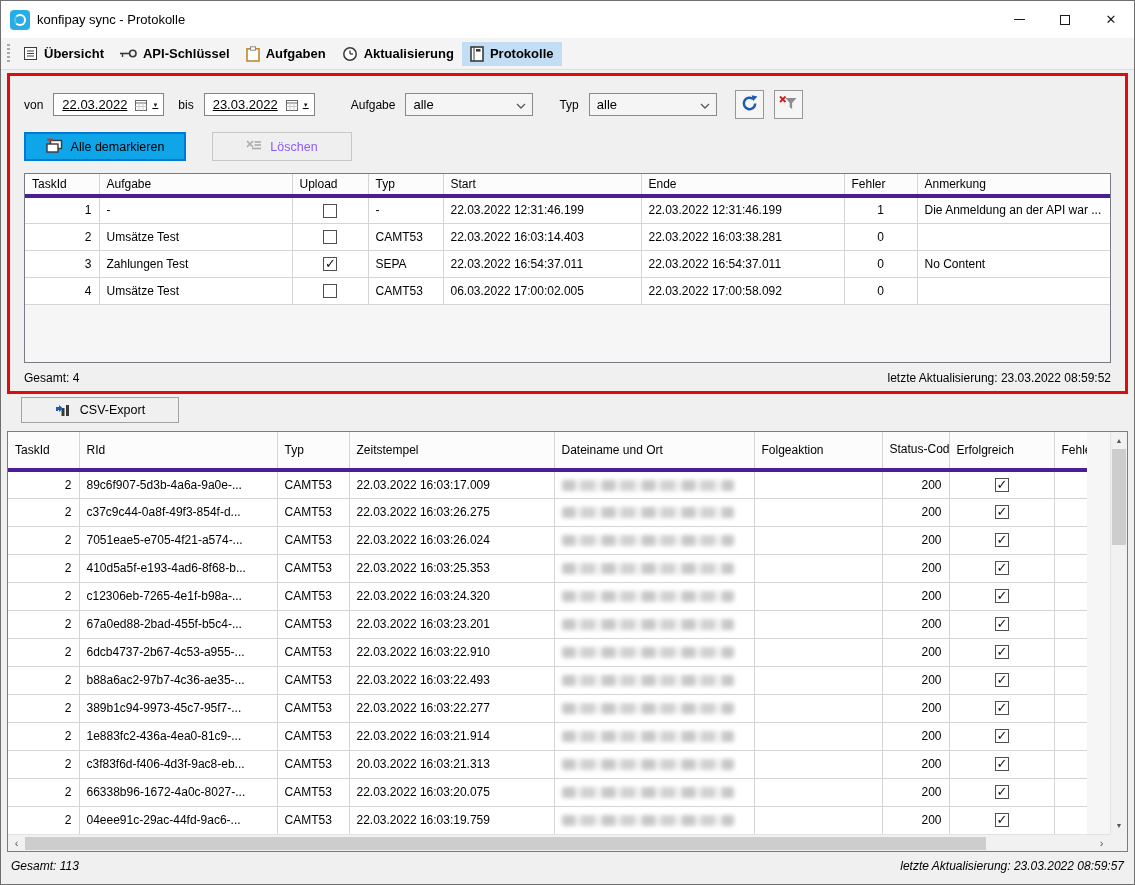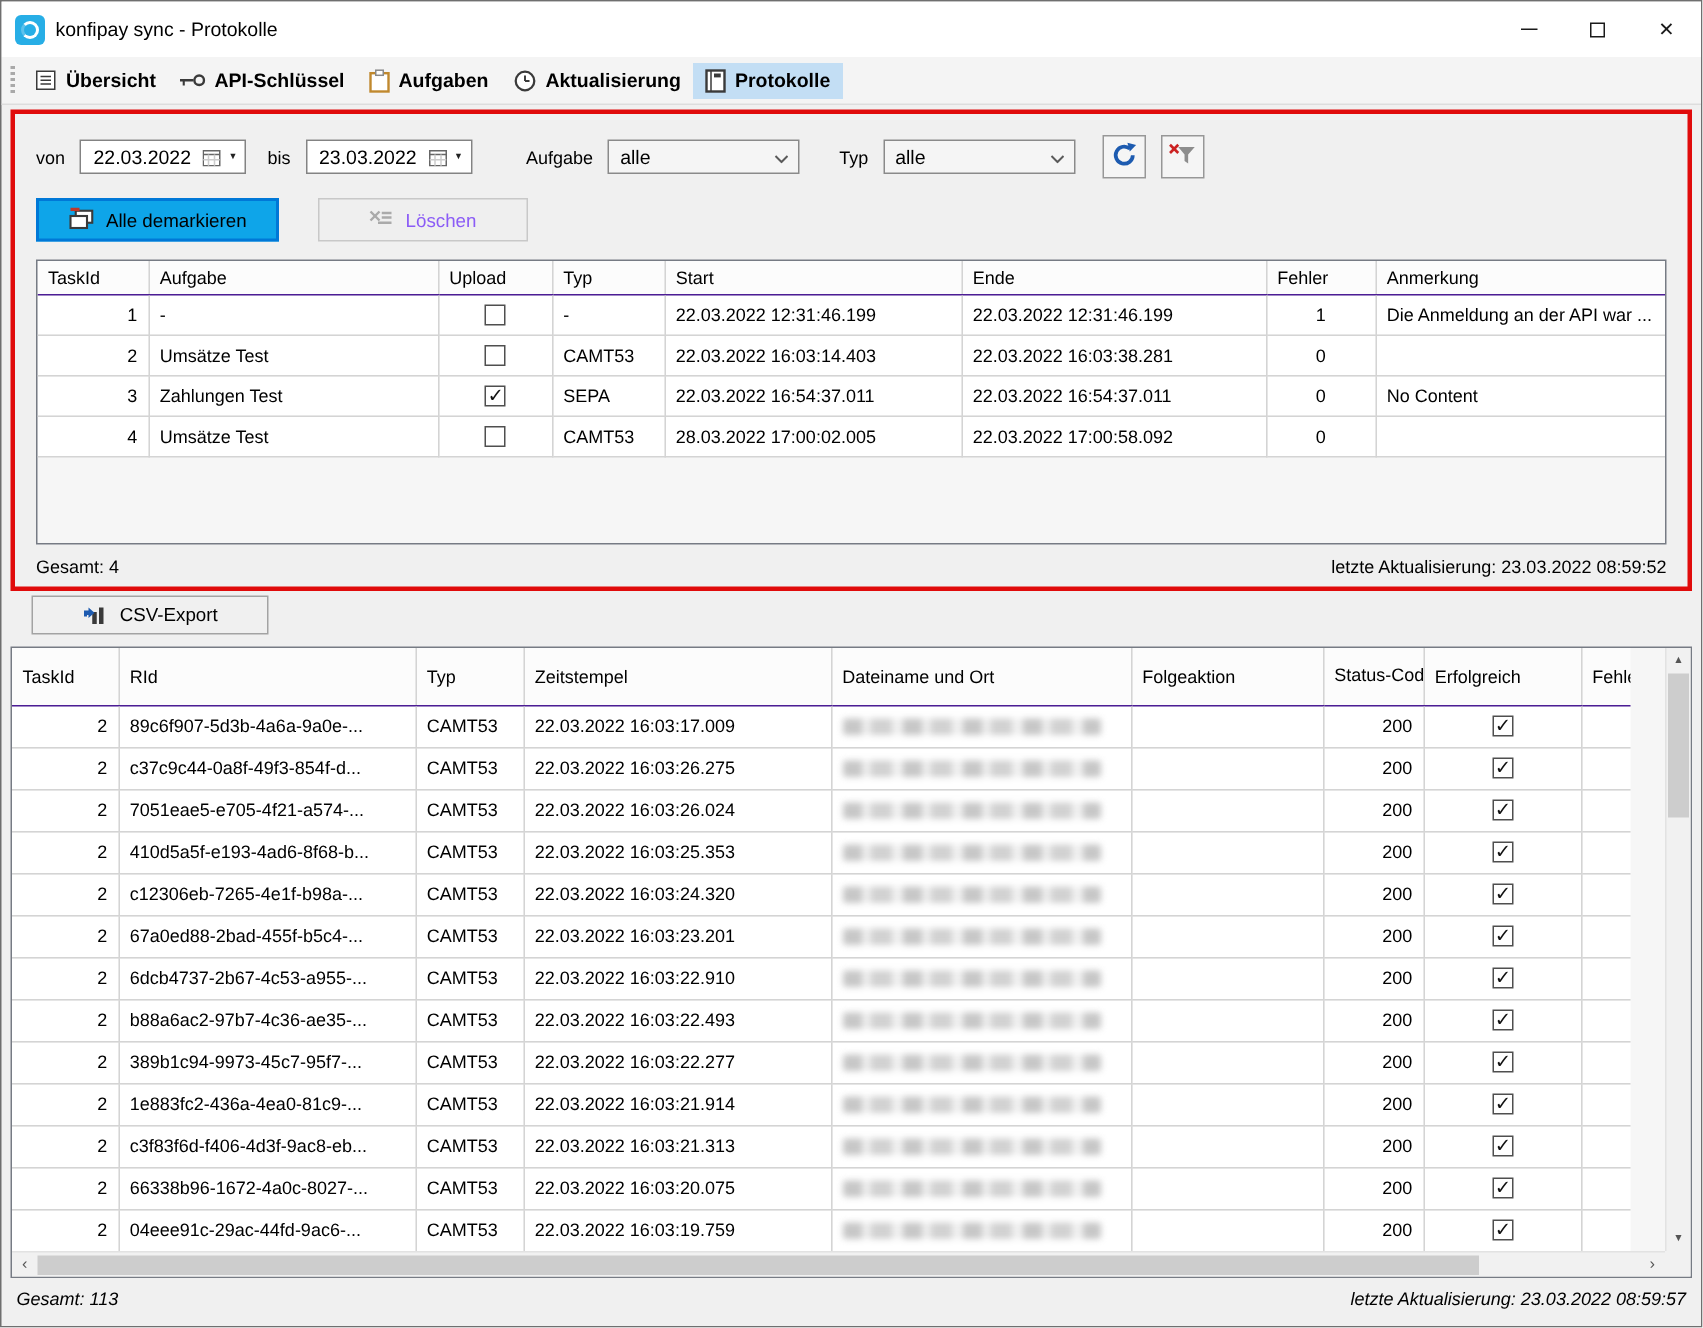--- a/index.html
+++ b/index.html
@@ -25,38 +25,38 @@
   .tb-item.active { background:#c3def4; }
   .tb-icon { display:flex; align-items:center; }
 
   
   .main { flex:1; position:relative; }
 
   .red-box { margin:3px 6px 0 6px; border:3px solid #e00b0b; padding-bottom:6px; }
 
   .filter-row { display:flex; align-items:center; margin:14px 0 0 14px; font-size:12px; }
   .flabel { white-space:nowrap; }
-  .datebox { width:111px; height:23px; background:#fff; border:1px solid #838383; display:flex; align-items:center; margin-left:10px; }
+  .datebox { width:111px; height:23px; background:#fff; border:1px solid #838383; display:flex; align-items:center; margin-left:10px;text-decoration:underline; }
   .datebox .dval { flex:1; text-align:center; font-size:13px; }
   .cal-glyph { display:flex; align-items:center; margin-right:2px; }
   .dd-arrow { width:13px; text-align:center; font-size:6px; color:#222; padding-right:3px; }
   .combo { width:128px; height:23px; background:#f5f5f5; border:1px solid #8a8a8a; display:flex; align-items:center; justify-content:space-between; padding:0 6px 0 7px; margin-left:10px; font-size:13px; }
   .ml14{margin-left:14px;} .ml36{margin-left:36px;} .ml26{margin-left:26px;}
   .tool-btn { width:29px; height:29px; margin-left:18px; background:#f5f5f5; border:1px solid #979797; display:flex; align-items:center; justify-content:center; }
   .tool-btn + .tool-btn { margin-left:10px; }
 
   .action-row { display:flex; margin:13px 0 0 14px; gap:26px; }
   .btn { height:29px; display:flex; align-items:center; justify-content:center; gap:8px; font-size:12.5px; }
   .btn-demark { width:162px; background:#0ea5e9; border:2px solid #0078d7; }
   .btn-delete { width:140px; background:#efefef; border:1px solid #c8c8c8; color:#8b5cf6; }
 
   .grid1-wrap { margin:12px 14px 0 14px; height:190px; border:1px solid #767b84; background:#f6f6f6; overflow:hidden; }
   table.grid { border-collapse:collapse; table-layout:fixed; width:100%; font-size:12px; }
   table.grid th { font-weight:400; text-align:left; padding:2px 7px; height:22px; background:#fcfcfc;
-                  border-right:1px solid #d4d4d4; border-bottom:1px solid #4c1d95; white-space:nowrap; overflow:hidden; }
+                  border-right:1px solid #d4d4d4; border-bottom:4px solid #4c1d95; white-space:nowrap; overflow:hidden; }
   table.grid th:last-child { border-right:none; }
   table.grid td { padding:2px 7px; height:27px; background:#fff; border-right:1px solid #d4d4d4; border-bottom:1px solid #d4d4d4; white-space:nowrap; overflow:hidden; }
   table.grid td:last-child { border-right:none; }
   .num { text-align:right; }
   .center { text-align:center; }
   .cb { display:inline-block; width:14px; height:14px; border:1px solid #4f4f4f; background:#fff; position:relative; vertical-align:middle; }
   .cb.checked::after { content:"✓"; position:absolute; left:1px; top:-2px; font-size:13px; color:#111; }
 
   .status-line { display:flex; justify-content:space-between; margin:8px 14px 0 14px; font-size:12px;gap:40px; }
 
@@ -313,21 +313,21 @@
                 <td>22.03.2022 16:54:37.011</td>
                 <td class="center">0</td>
                 <td>No Content</td>
               </tr>
 
               <tr>
                 <td class="num">4</td>
                 <td>Umsätze Test</td>
                 <td class="center"><span class="cb"></span></td>
                 <td>CAMT53</td>
-                <td>28.03.2022 17:00:02.005</td>
+                <td>06.03.2022 17:00:02.005</td>
                 <td>22.03.2022 17:00:58.092</td>
                 <td class="center">0</td>
                 <td></td>
               </tr>
             </tbody>
         </table>
       </div>
 
       <div class="status-line">
         <span>Gesamt: 4</span>
@@ -492,21 +492,21 @@
                 <td></td>
                 <td class="num">200</td>
                 <td class="center"><span class="cb checked"></span></td>
                 <td></td>
               </tr>
 
               <tr>
                 <td class="num">2</td>
                 <td>c3f83f6d-f406-4d3f-9ac8-eb...</td>
                 <td>CAMT53</td>
-                <td>22.03.2022 16:03:21.313</td>
+                <td>20.03.2022 16:03:21.313</td>
                 <td><span class="redact"></span></td>
                 <td></td>
                 <td class="num">200</td>
                 <td class="center"><span class="cb checked"></span></td>
                 <td></td>
               </tr>
 
               <tr>
                 <td class="num">2</td>
                 <td>66338b96-1672-4a0c-8027-...</td>

